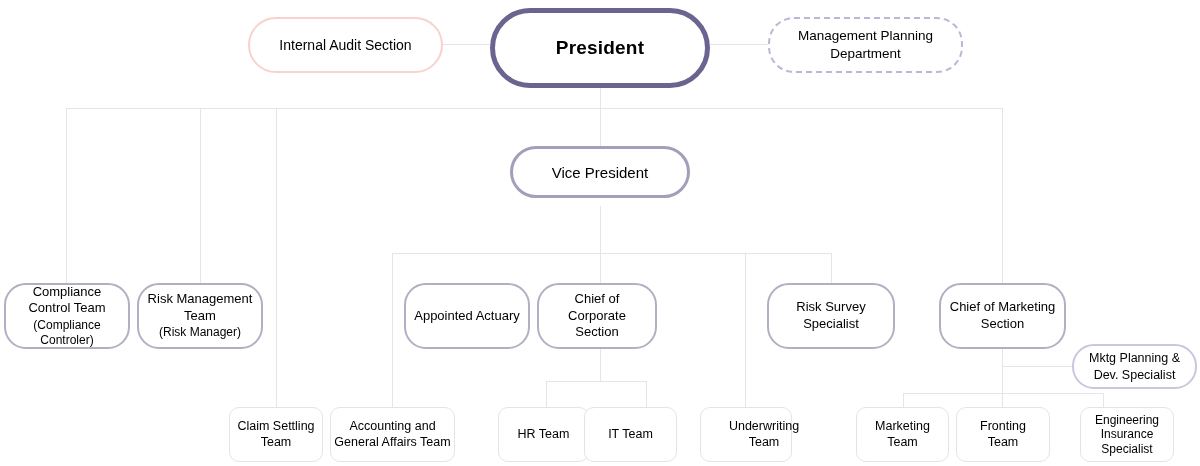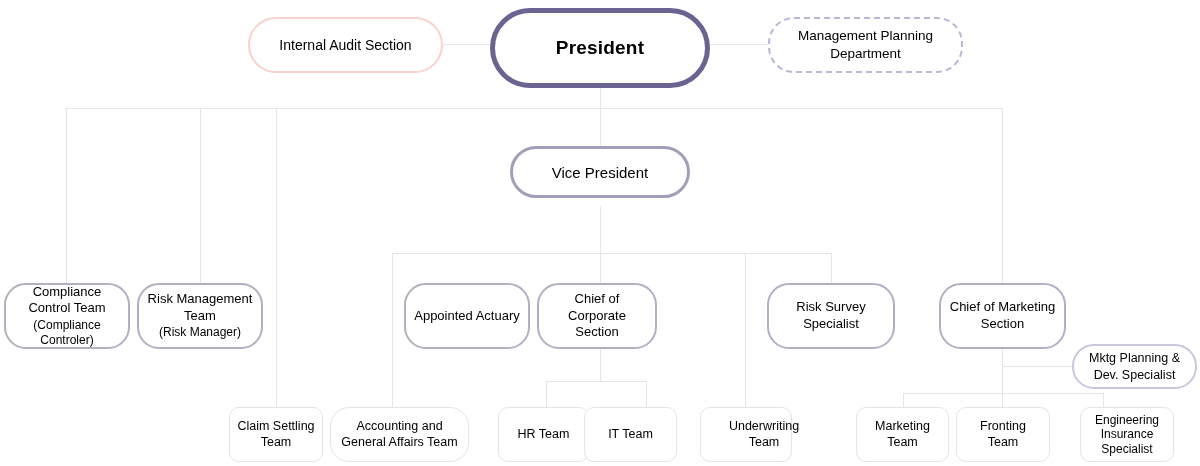--- a/index.html
+++ b/index.html
@@ -70,21 +70,21 @@
   .n-chiefmktg  { left:939px; width:127px; }
   .n-mktgplan {
     left:1072px; top:344px; width:125px; height:45px;
     border:2px solid #c9c6dd; border-radius:22px; font-size:12.5px; line-height:1.3;
   }
   .team {
     border:1px solid #e4e4e6; border-radius:10px;
     font-size:12.5px; line-height:1.25; top:407px; height:55px;
   }
   .n-claim      { left:229px;  width:94px; }
-  .n-accounting { left:330px;  width:139px;border-radius:19px; }
+  .n-accounting { left:330px;  width:125px; }
   .n-hr         { left:498px;  width:91px; }
   .n-it         { left:584px;  width:93px; }
   .n-underwrite { left:700px;  width:92px;padding-left:36px; }
   .n-marketing  { left:856px;  width:93px; }
   .n-fronting   { left:956px;  width:94px; }
   .n-engineering{ left:1056px; width:94px; font-size:12px; line-height:1.22;margin-left:24px; }
 </style>
 </head>
 <body>
 

